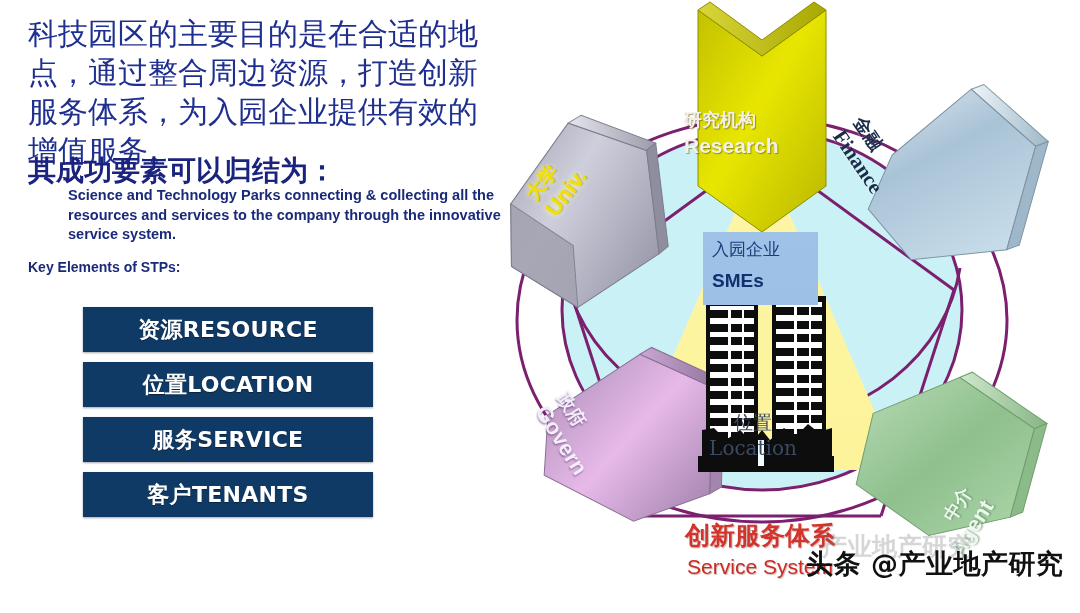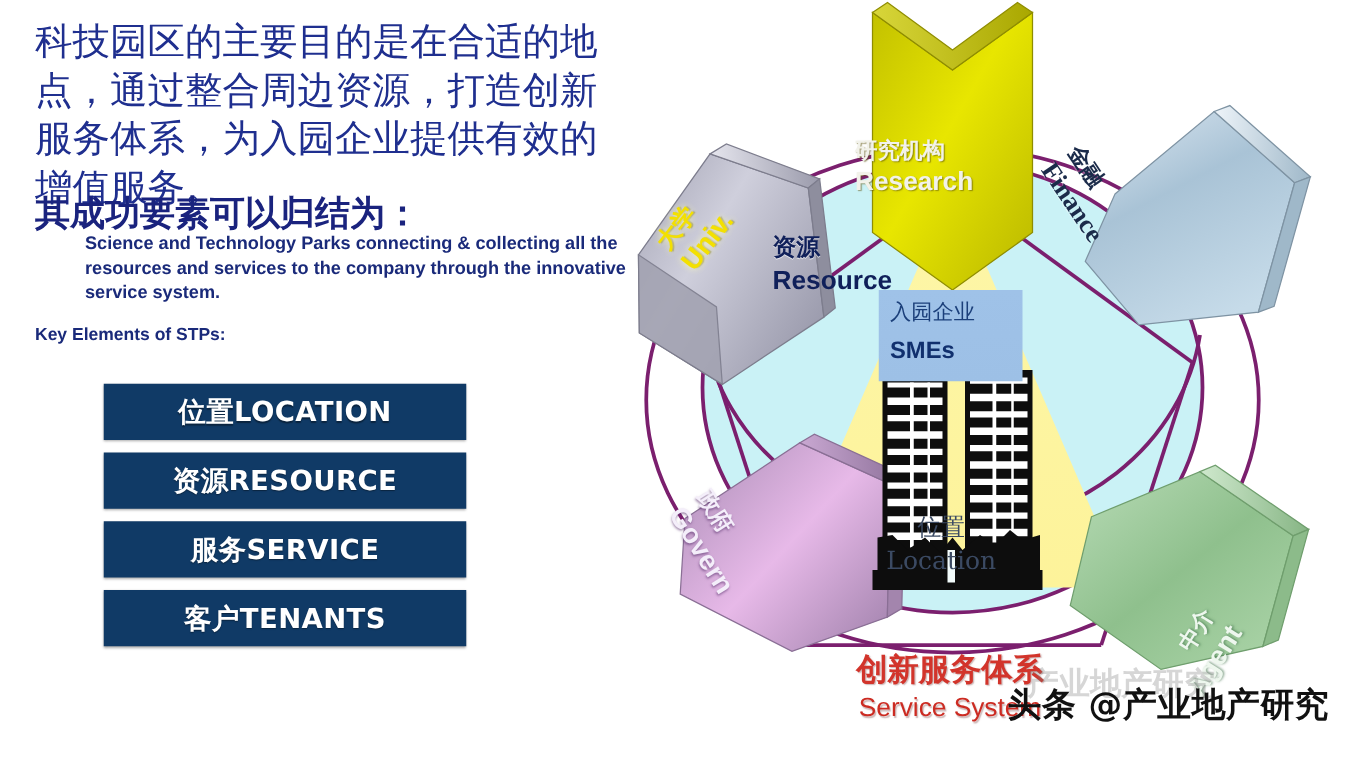--- a/index.html
+++ b/index.html
@@ -109,21 +109,21 @@
   .node-txt .cn{display:block;}
   .node-txt .en{display:block;}
 
   .n-research{
     left:214px;top:108px;width:110px;
     transform:none;
     color:#f2f2ea;
     text-shadow:1px 1px 1px rgba(90,80,10,.55);
     font-family:"DejaVu Sans",sans-serif;
   }
-  .n-research .cn{font-size:18px;line-height:24px;font-family:Liberation Serif, serif;}
+  .n-research .cn{font-size:18px;line-height:24px;}
   .n-research .en{font-size:21px;line-height:27px;font-family:"Liberation Sans",sans-serif;}
 
   .n-univ{
     left:50px;top:190px;width:100px;
     transform:rotate(-52deg);transform-origin:0 0;
     color:#f3e000;
     text-shadow:0 0 6px rgba(255,255,180,.95),1px 1px 1px rgba(120,110,0,.5);
     font-family:"DejaVu Sans",sans-serif;
   }
   .n-univ .cn{font-size:19px;line-height:24px;}
@@ -185,24 +185,24 @@
     <div class="lead-cn">科技园区的主要目的是在合适的地点，通过整合周边资源，打造创新服务体系，为入园企业提供有效的增值服务。</div>
 
     <div class="sub-cn">其成功要素可以归结为：</div>
 
     <div class="sub-en">Science and Technology Parks connecting &amp; collecting all the resources and services to the company through the innovative service system.</div>
 
     <div class="key-el">Key Elements of STPs:</div>
 
     <div class="bars">
       <div class="bar">
-        <span>位置LOCATION</span>
+        <span>资源RESOURCE</span>
       </div>
       <div class="bar">
-        <span>资源RESOURCE</span>
+        <span>位置LOCATION</span>
       </div>
       <div class="bar">
         <span>服务SERVICE</span>
       </div>
       <div class="bar">
         <span>客户TENANTS</span>
       </div>
     </div>
   </div>
 
@@ -373,24 +373,20 @@
     <div class="dlabel node-txt n-govern">
       <span class="cn">政府</span>
       <span class="en">Govern</span>
     </div>
 
     <div class="dlabel node-txt n-agent">
       <span class="cn">中介</span>
       <span class="en">Agent</span>
     </div>
 
-    <div class="dlabel lab-resource">
-      <span class="cn">资源</span>
-      <span class="en">Resource</span>
-    </div>
 
     <div class="smes-box">
       <span class="cn">入园企业</span>
       <span class="en">SMEs</span>
     </div>
 
     <div class="dlabel lab-location">
       <span class="cn">位置</span>
       <span class="en">Location</span>
     </div>

